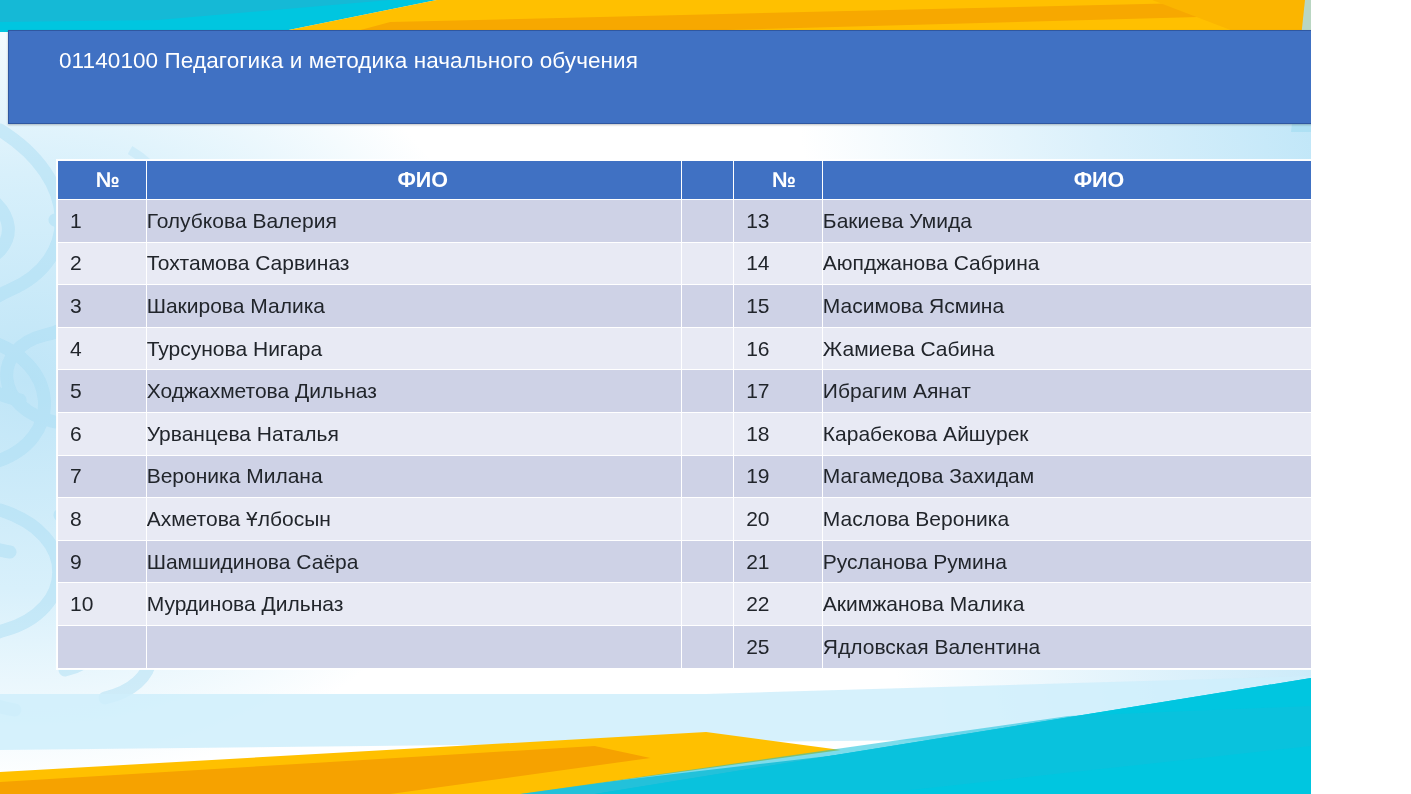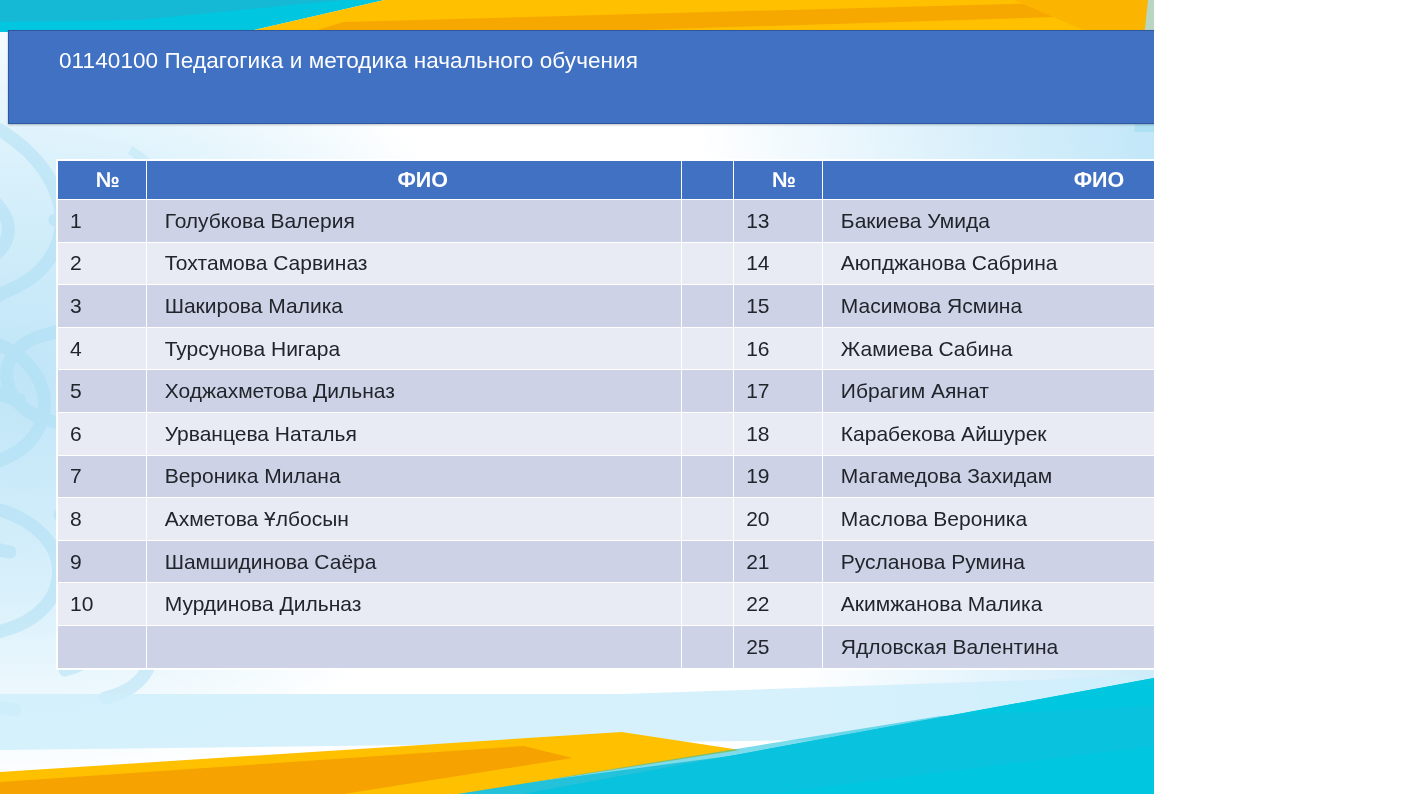--- a/index.html
+++ b/index.html
@@ -5,21 +5,21 @@
   html, body {
     margin: 0;
     padding: 0;
     background: #ffffff;
   }
   body {
     font-family: "Liberation Sans", sans-serif;
   }
   #slide {
     position: relative;
-    width: 1154px;
+    width: 1311px;
     height: 794px;
     overflow: hidden;
     background: #ffffff;
   }
 
   
   .bg-base {
     position: absolute;
     inset: 0;
     background:
@@ -103,21 +103,21 @@
   }
   #roster thead th {
     background: #4071c3;
     color: #ffffff;
     font-weight: bold;
     font-size: 21.5px;
     height: 38px;
   }
   #roster tbody tr.odd  td { background: #ced2e6; }
   #roster tbody tr.even td { background: #e8eaf4; }
-  #roster td.name { padding-left: 18px; }
+  #roster td.name { padding-left: 0; }
   #roster th.name { padding-left: 18px; text-align: center; }
   #roster .gap { padding: 0; border-left-color:#ffffff; border-right-color:#ffffff; }
   #roster thead th.gap { background: #4071c3; }
 </style>
 </head>
 <body>
 
 <div id="slide">
 
   <div class="bg-base"></div>

